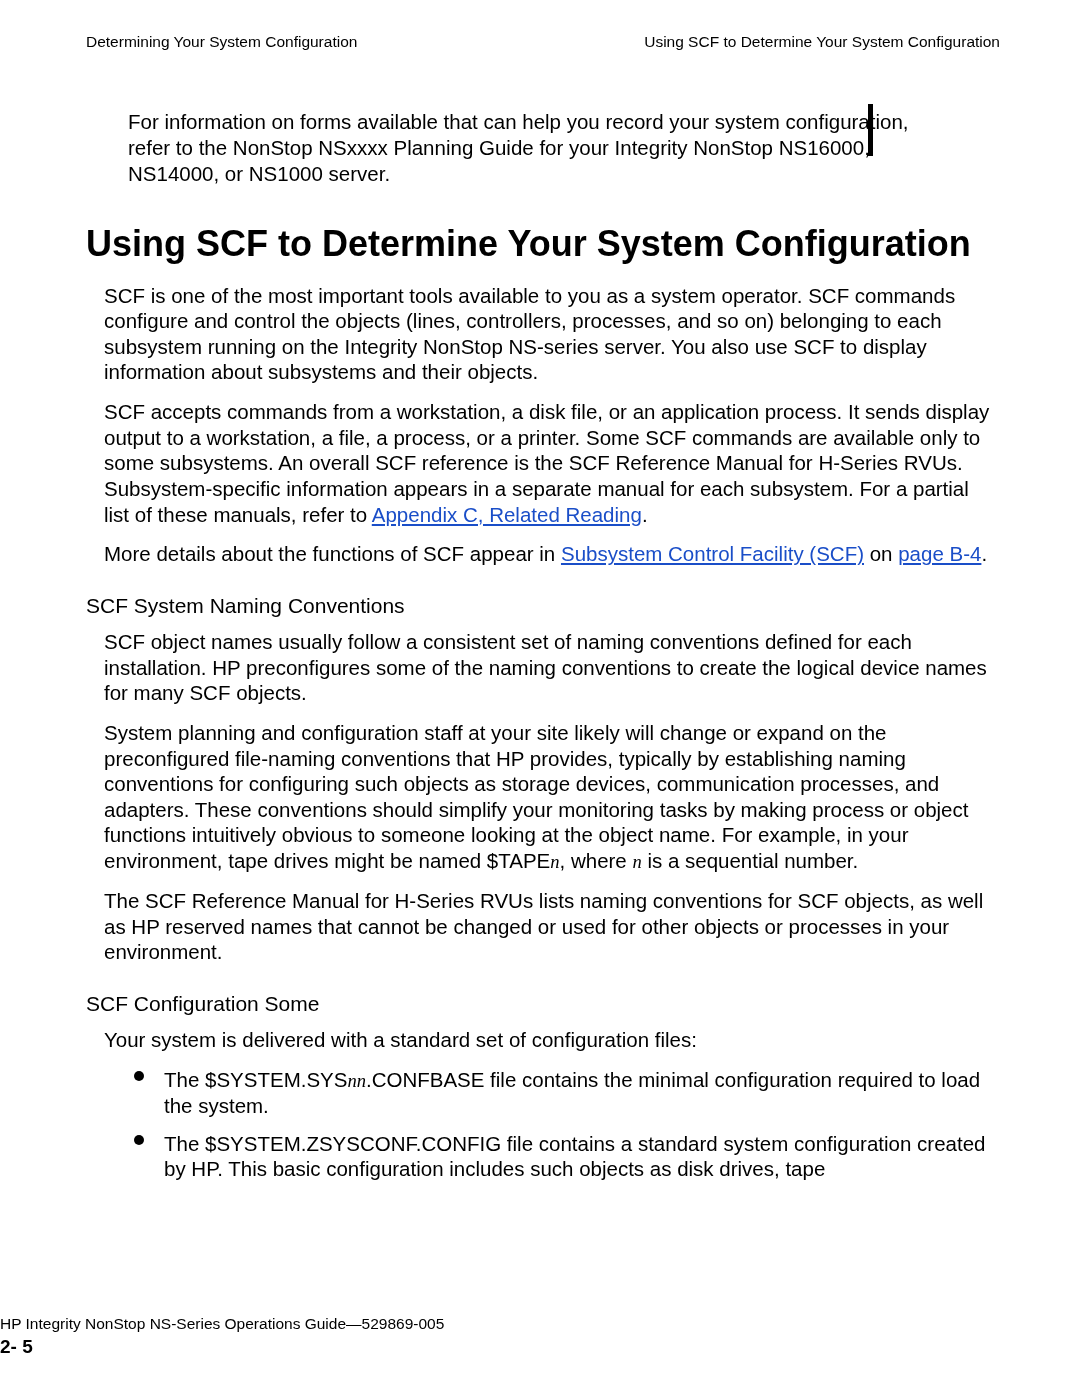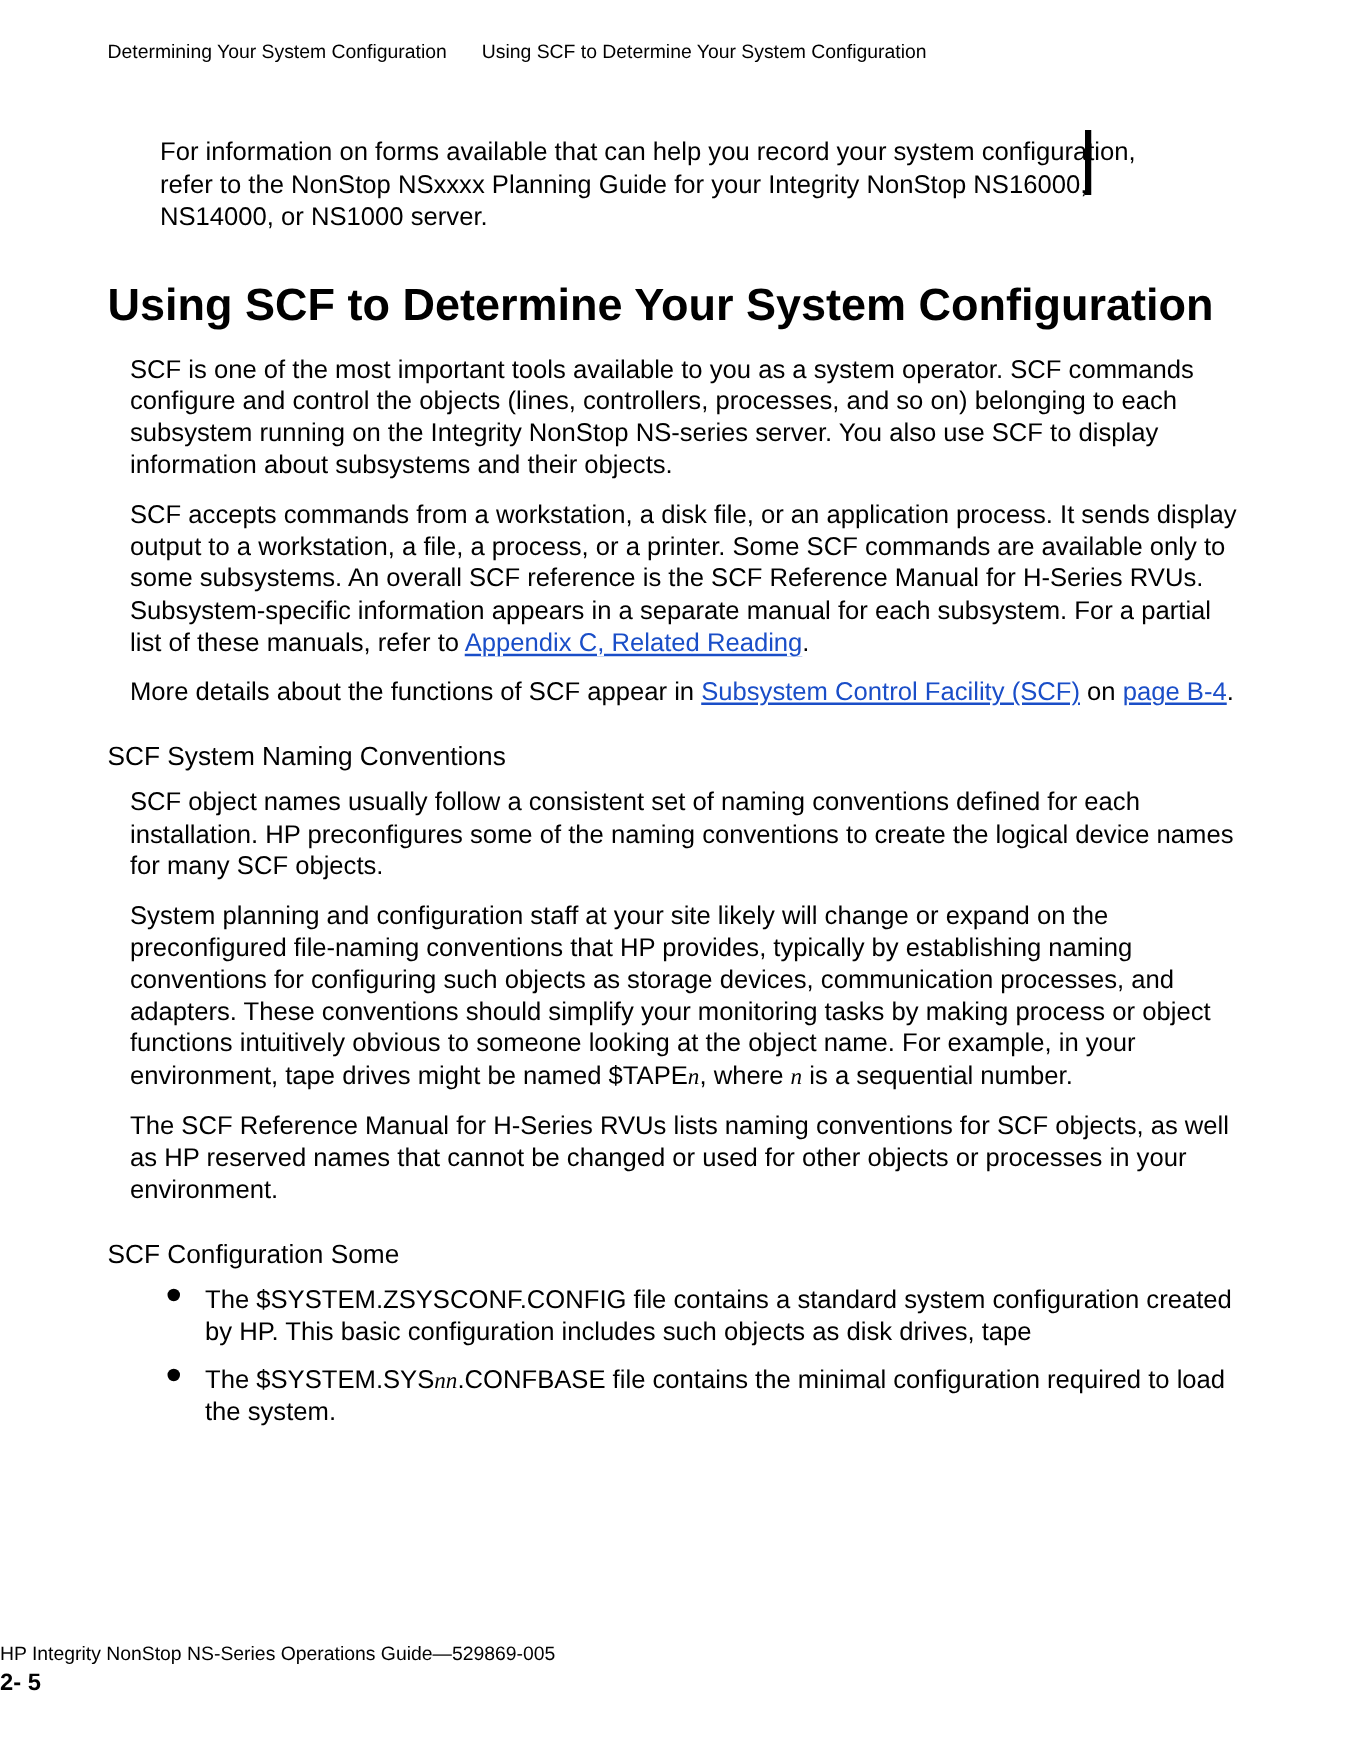--- a/index.html
+++ b/index.html
@@ -14,21 +14,21 @@
     height: 1397px;
     margin: 0 auto;
     padding: 32px 80px 40px 86px;
     box-sizing: border-box;
     position: relative;
     font-size: 20.5px;
     line-height: 1.25;
   }
   .running-heads {
     display: flex;
-    justify-content: flex-start;
+    justify-content: space-between;
     font-size: 15.5px;
     color: #000;
     margin-bottom: 58px;
     gap: 28px;
   }
   .right-bar {
     position: absolute;
     background: #000;
     width: 5px;
     height: 52px;
@@ -139,25 +139,26 @@
       <span>System planning and configuration staff at your site likely will change or expand on the preconfigured file-naming conventions that HP provides, typically by establishing naming conventions for configuring such objects as storage devices, communication processes, and adapters. These conventions should simplify your monitoring tasks by making process or object functions intuitively obvious to someone looking at the object name. For example, in your environment, tape drives might be named $TAPE</span><span class="n-var">n</span><span>, where </span><span class="n-var">n</span><span> is a sequential number.</span>
     </p>
     <p>
       <span>The </span><span class="italic">SCF Reference Manual for H-Series RVUs</span><span> lists naming conventions for SCF objects, as well as HP reserved names that cannot be changed or used for other objects or processes in your environment.</span>
     </p>
   </div>
 
   <h2 class="sub">SCF Configuration Some</h2>
 
   <div class="body-block">
+    <p>Your system is delivered with a standard set of configuration files:</p>
     <ul class="bullets">
-      <li>The $SYSTEM.ZSYSCONF.CONFIG file contains a standard system configuration created by HP.   This basic configuration includes such objects as disk drives, tape</li>
       <li>
         <span>The $SYSTEM.SYS</span><span class="n-var">nn</span><span>.CONFBASE file contains the minimal configuration required to load the system.</span>
       </li>
+      <li>The $SYSTEM.ZSYSCONF.CONFIG file contains a standard system configuration created by HP.   This basic configuration includes such objects as disk drives, tape</li>
     </ul>
   </div>
 
   <div class="footer">
     <div>HP Integrity NonStop NS-Series Operations Guide—529869-005</div>
     <div class="pn">2- 5</div>
   </div>
 
 </div>
 

